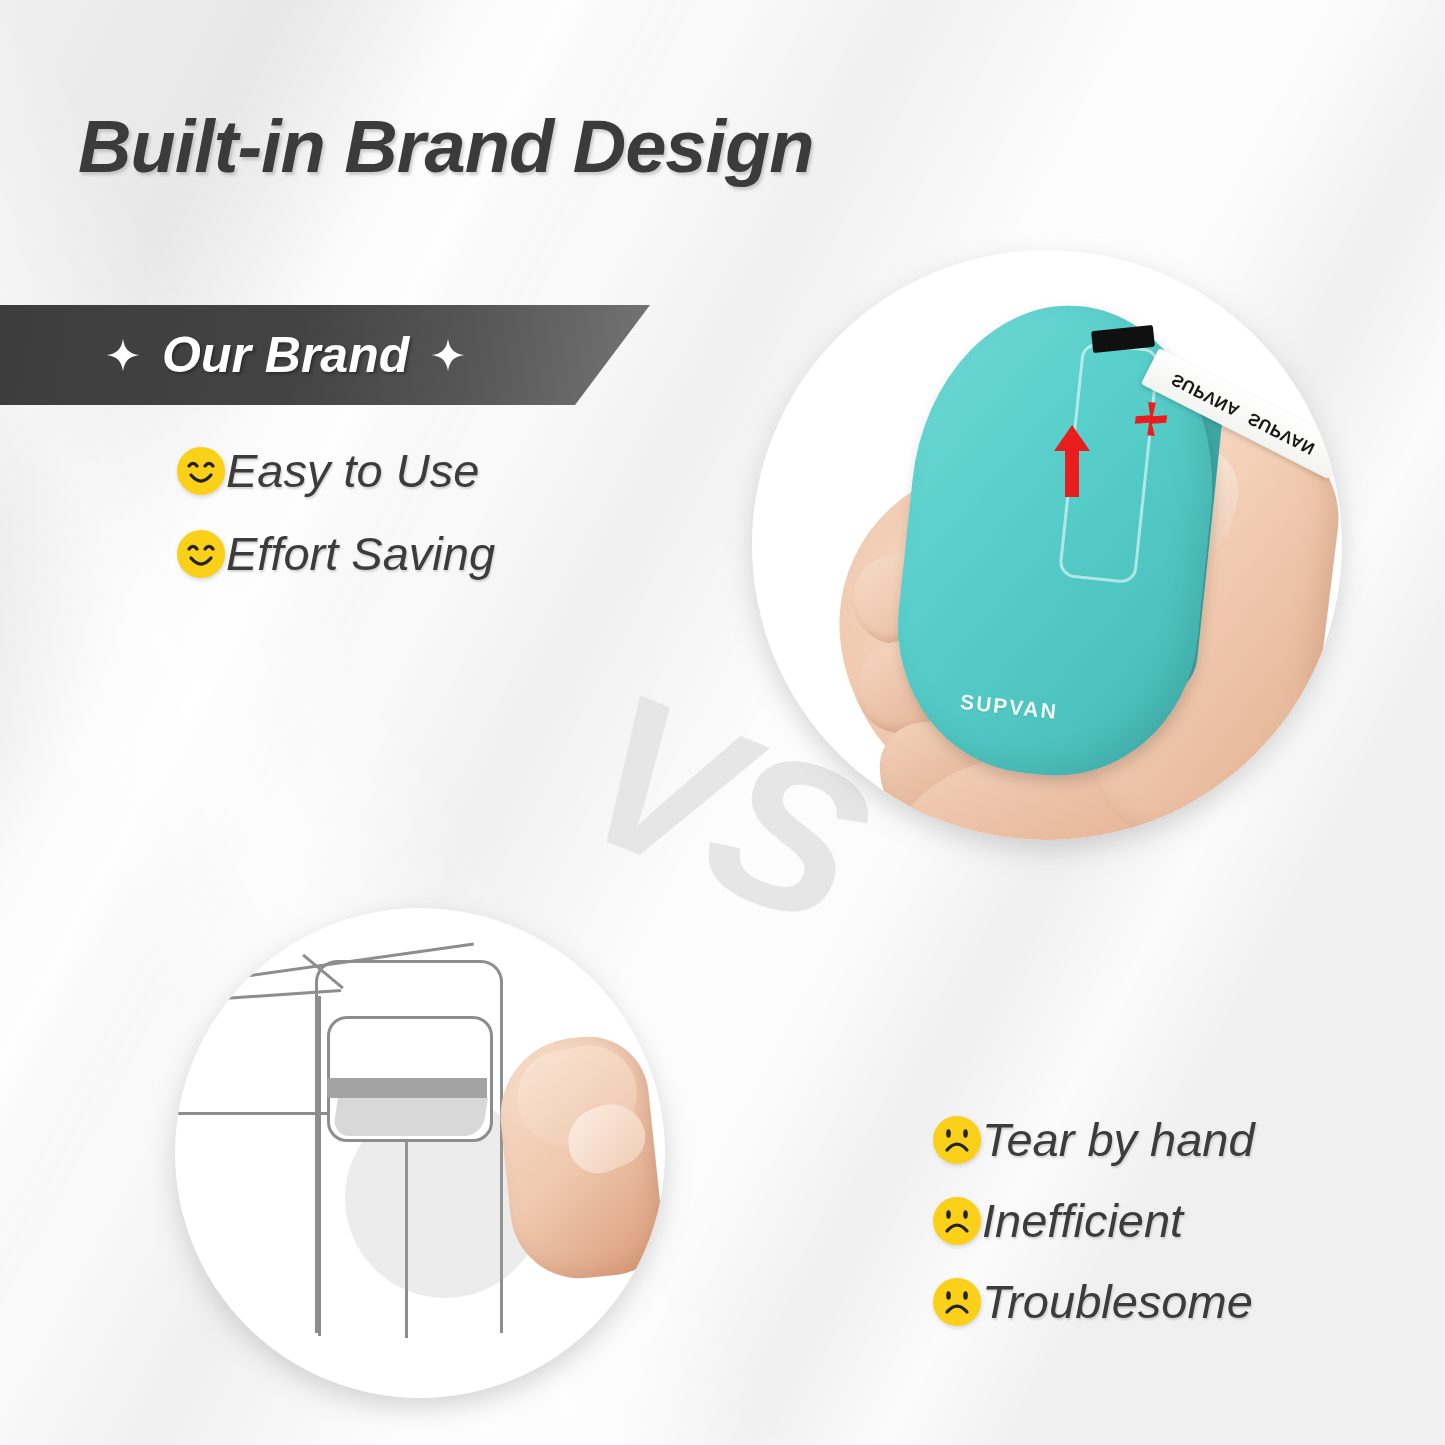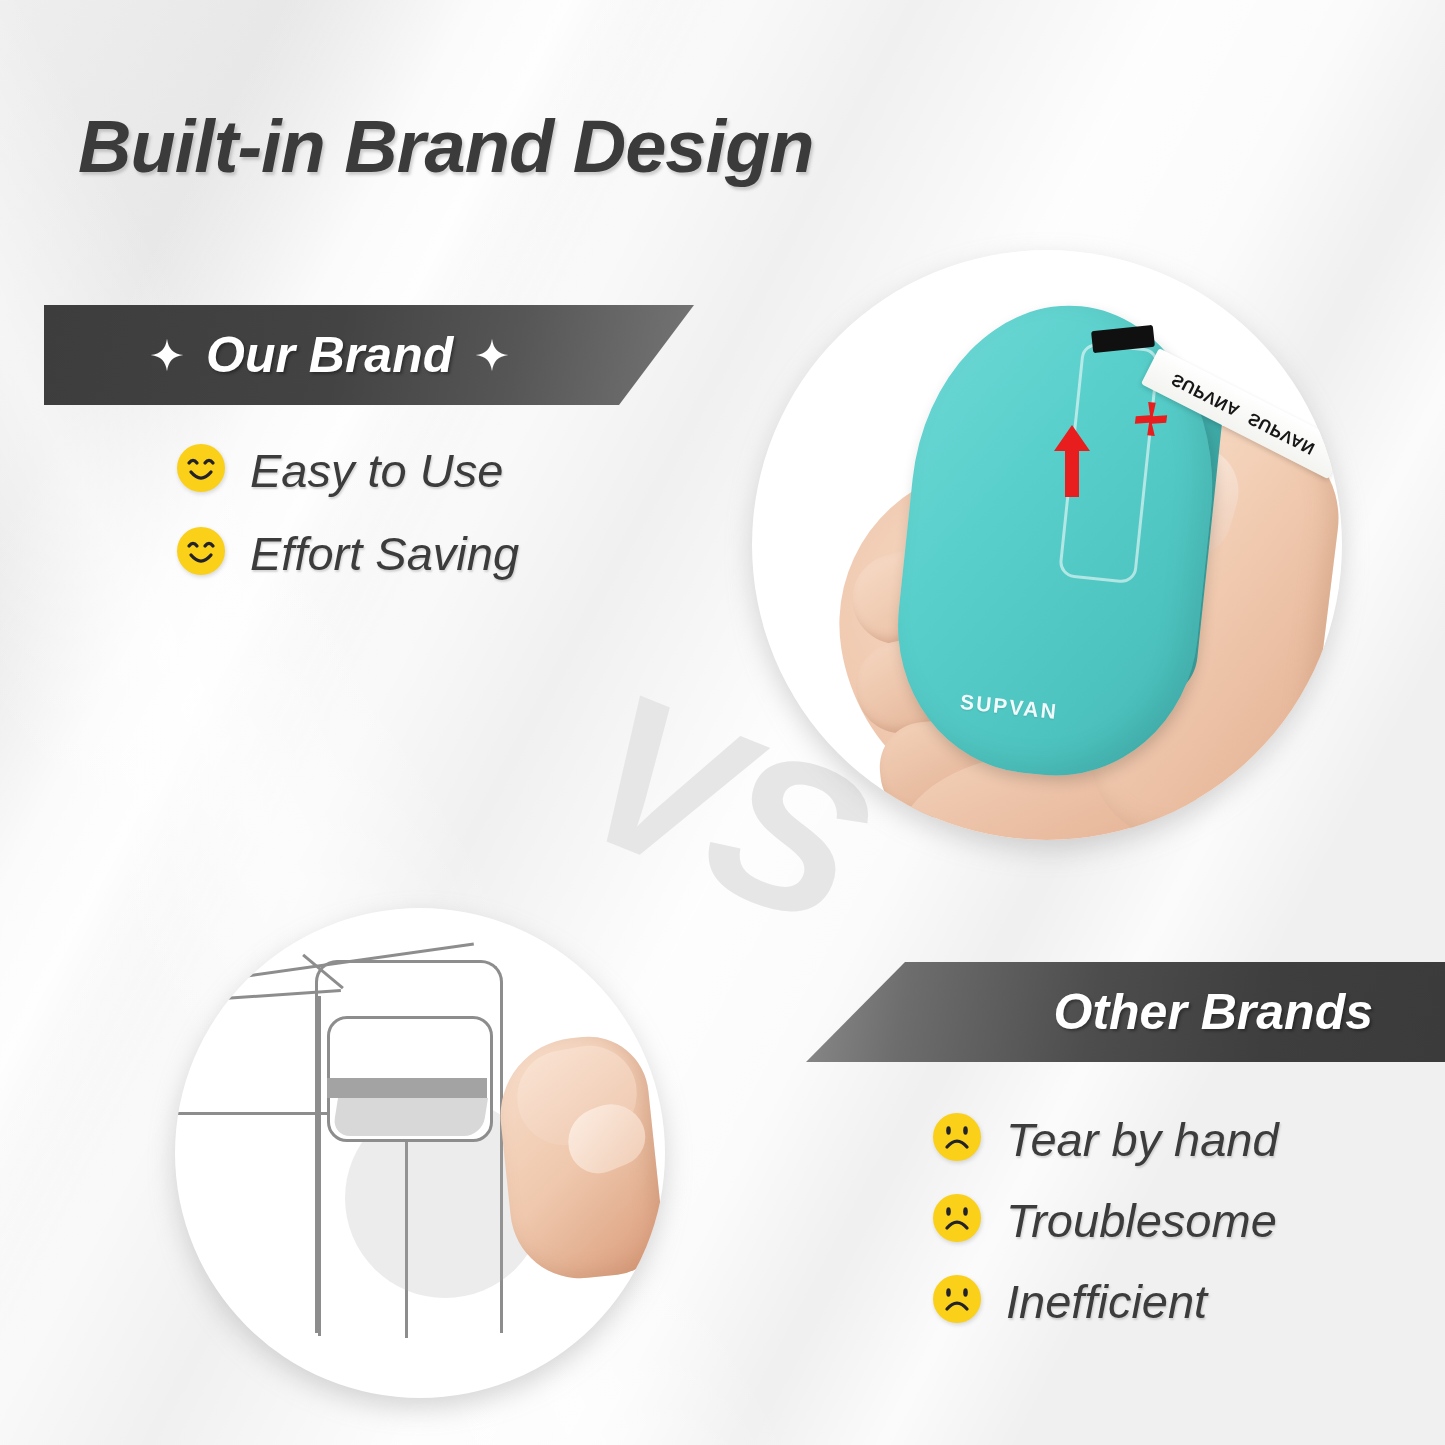--- a/index.html
+++ b/index.html
@@ -52,35 +52,34 @@
     display:flex;align-items:center;gap:22px;
   }
   .spark{display:inline-block;width:34px;height:34px;flex:0 0 auto;}
 
   .ribbon-our{
     left:0;top:305px;width:650px;
     padding-left:106px;box-sizing:border-box;
     background:linear-gradient(100deg,#3d3d3d 0%,#434343 45%,#565656 72%,#757575 100%);
     clip-path:polygon(0 0,650px 0,575px 100px,0 100px);
     filter:drop-shadow(2px 3px 4px rgba(130,130,130,.5));
-    margin-left:44px;
   }
   .ribbon-other{
     left:806px;top:962px;width:639px;
     justify-content:flex-end;padding-right:72px;box-sizing:border-box;
     background:linear-gradient(100deg,#8a8a8a 0%,#6d6d6d 16%,#4d4d4d 45%,#3e3e3e 72%,#3b3b3b 100%);
     clip-path:polygon(99px 0,639px 0,639px 100px,0 100px);
     filter:drop-shadow(2px 3px 4px rgba(130,130,130,.5));
   }
 
   
   .feat-list{position:absolute;display:flex;flex-direction:column;}
   .feat-our{left:176px;top:443px;gap:28px;}
   .feat-other{left:932px;top:1112px;gap:26px;align-items:flex-start;}
-  .feat-row{display:flex;align-items:flex-start;gap:24px;}
+  .feat-row{display:flex;align-items:center;}
   .feat-text{
     font-size:47px;font-style:italic;color:#3c3c3c;white-space:nowrap;
     text-shadow:1px 2px 2px rgba(165,165,165,.45);
   }
   .face{width:50px;height:50px;flex:0 0 auto;filter:drop-shadow(1px 2px 2px rgba(160,160,160,.4));}
 
   
   .circle{
     position:absolute;border-radius:50%;overflow:hidden;background:#ffffff;
     box-shadow:0 10px 26px rgba(150,150,150,.38);
@@ -300,53 +299,48 @@
     <div class="ph line box-hline"></div>
     <div class="ph shade-circle"></div>
     <div class="ph label-card"></div>
     <div class="ph label-stripe"></div>
     <div class="ph label-peel"></div>
     <div class="ph ill-thumb"></div>
     <div class="ph ill-knuckle"></div>
     <div class="ph ill-nail"></div>
   </div>
 
-  <div class="ribbon ribbon-other">
-    <div class="rb-label">
-      <span>Other Brands</span>
-    </div>
-  </div>
 
   <div class="feat-list feat-other">
 
     <div class="feat-row">
       <svg class="face" viewBox="0 0 100 100">
         <circle cx="50" cy="50" r="48" fill="#fad019"></circle>
         <ellipse cx="33" cy="37" rx="4.6" ry="8.5" fill="#22222c"></ellipse>
         <ellipse cx="67" cy="37" rx="4.6" ry="8.5" fill="#22222c"></ellipse>
         <path d="M30 70 q20 -24 40 0" stroke="#22222c" stroke-width="6.5" fill="none" stroke-linecap="round"></path>
       </svg>
       <span class="feat-text">Tear by hand</span>
     </div>
 
     <div class="feat-row">
       <svg class="face" viewBox="0 0 100 100">
         <circle cx="50" cy="50" r="48" fill="#fad019"></circle>
         <ellipse cx="33" cy="37" rx="4.6" ry="8.5" fill="#22222c"></ellipse>
         <ellipse cx="67" cy="37" rx="4.6" ry="8.5" fill="#22222c"></ellipse>
         <path d="M30 70 q20 -24 40 0" stroke="#22222c" stroke-width="6.5" fill="none" stroke-linecap="round"></path>
       </svg>
-      <span class="feat-text">Troublesome</span>
+      <span class="feat-text">Inefficient</span>
     </div>
 
     <div class="feat-row">
       <svg class="face" viewBox="0 0 100 100">
         <circle cx="50" cy="50" r="48" fill="#fad019"></circle>
         <ellipse cx="33" cy="37" rx="4.6" ry="8.5" fill="#22222c"></ellipse>
         <ellipse cx="67" cy="37" rx="4.6" ry="8.5" fill="#22222c"></ellipse>
         <path d="M30 70 q20 -24 40 0" stroke="#22222c" stroke-width="6.5" fill="none" stroke-linecap="round"></path>
       </svg>
-      <span class="feat-text">Inefficient</span>
+      <span class="feat-text">Troublesome</span>
     </div>
 
   </div>
 
 </div>
 
 </body></html>

